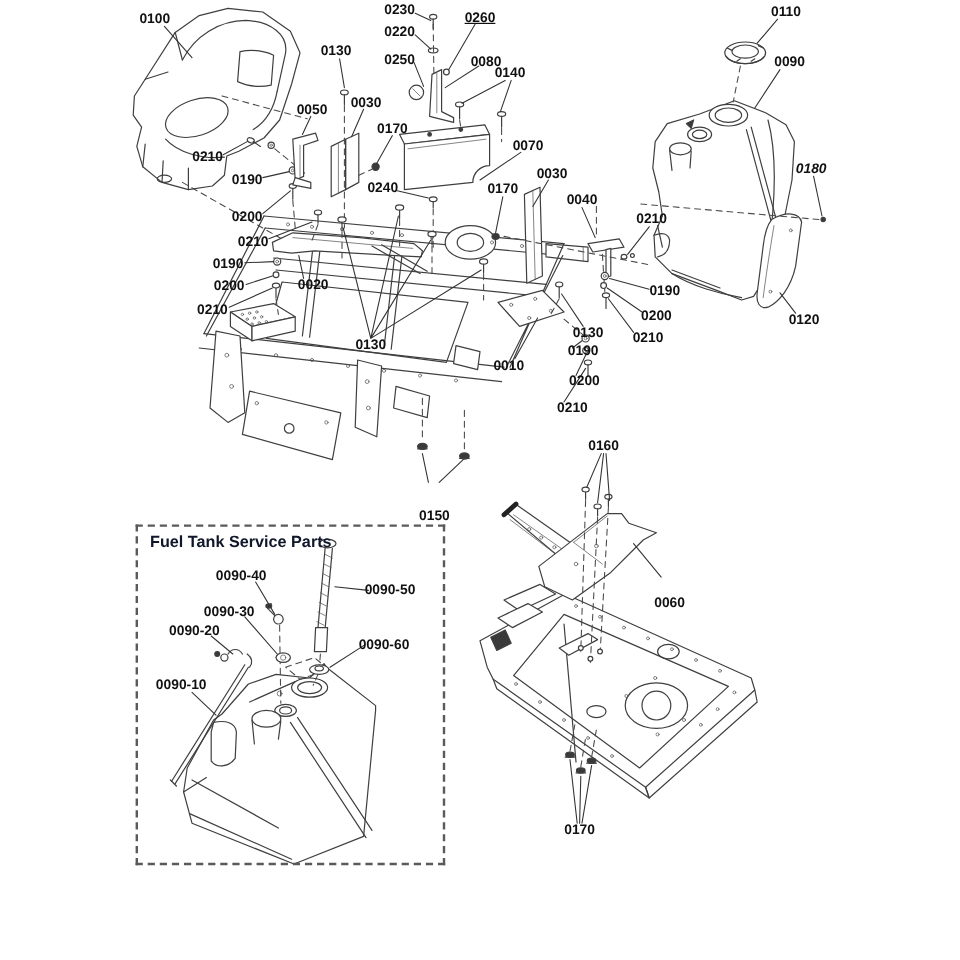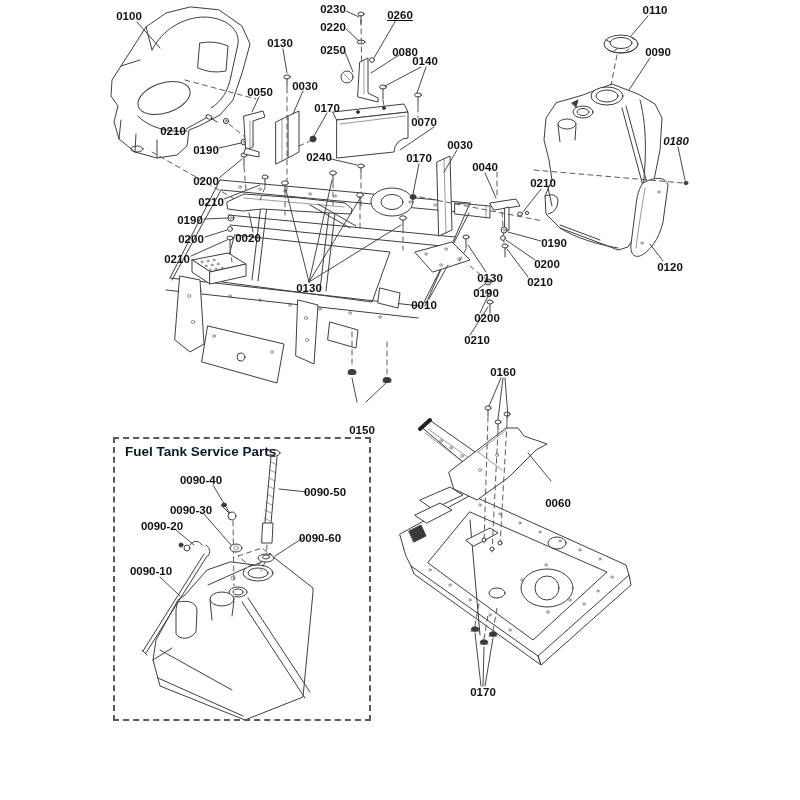--- a/index.html
+++ b/index.html
@@ -469,33 +469,33 @@
       <span class="plabel" style="left: 333px; top: 9px;">0230</span>
       <span class="plabel" style="left: 333px; top: 27px;">0220</span>
       <span class="plabel" style="left: 333px; top: 50px;">0250</span>
       <span class="plabel" style="left: 400px; top: 15px; text-decoration: underline;">0260</span>
       <span class="plabel" style="left: 405px; top: 52px;">0080</span>
       <span class="plabel" style="left: 425px; top: 61px;">0140</span>
       <span class="plabel" style="left: 280px; top: 43px;">0130</span>
       <span class="plabel" style="left: 305px; top: 86px;">0030</span>
       <span class="plabel" style="left: 260px; top: 92px;">0050</span>
       <span class="plabel" style="left: 327px; top: 108px;">0170</span>
-      <span class="plabel" style="left: 424px; top: 122px; text-align: right;">0070</span>
+      <span class="plabel" style="left: 440px; top: 122px; text-align: right;">0070</span>
       <span class="plabel" style="left: 319px; top: 157px;">0240</span>
       <span class="plabel" style="left: 419px; top: 158px;">0170</span>
       <span class="plabel" style="left: 460px; top: 145px;">0030</span>
       <span class="plabel" style="left: 485px; top: 167px;">0040</span>
       <span class="plabel" style="left: 173px; top: 131px;">0210</span>
       <span class="plabel" style="left: 206px; top: 150px;">0190</span>
       <span class="plabel" style="left: 206px; top: 181px;">0200</span>
       <span class="plabel" style="left: 211px; top: 202px;">0210</span>
       <span class="plabel" style="left: 190px; top: 220px;">0190</span>
       <span class="plabel" style="left: 191px; top: 239px;">0200</span>
       <span class="plabel" style="left: 177px; top: 259px;">0210</span>
-      <span class="plabel" style="left: 248px; top: 238px;">0020</span>
+      <span class="plabel" style="left: 261px; top: 238px;">0020</span>
       <span class="plabel" style="left: 309px; top: 288px;">0130</span>
       <span class="plabel" style="left: 424px; top: 305px;">0010</span>
       <span class="plabel" style="left: 490px; top: 278px;">0130</span>
       <span class="plabel" style="left: 486px; top: 293px;">0190</span>
       <span class="plabel" style="left: 487px; top: 318px;">0200</span>
       <span class="plabel" style="left: 477px; top: 340px;">0210</span>
       <span class="plabel" style="left: 554px; top: 243px;">0190</span>
       <span class="plabel" style="left: 547px; top: 264px;">0200</span>
       <span class="plabel" style="left: 540px; top: 282px;">0210</span>
       <span class="plabel" style="left: 543px; top: 183px;">0210</span>

